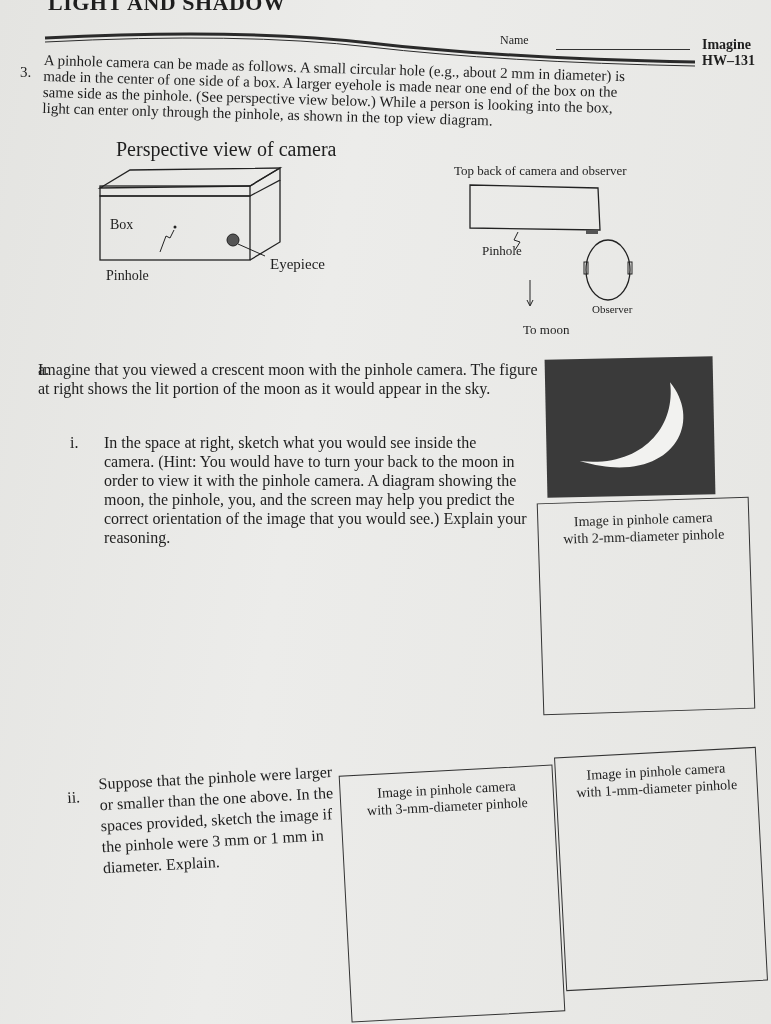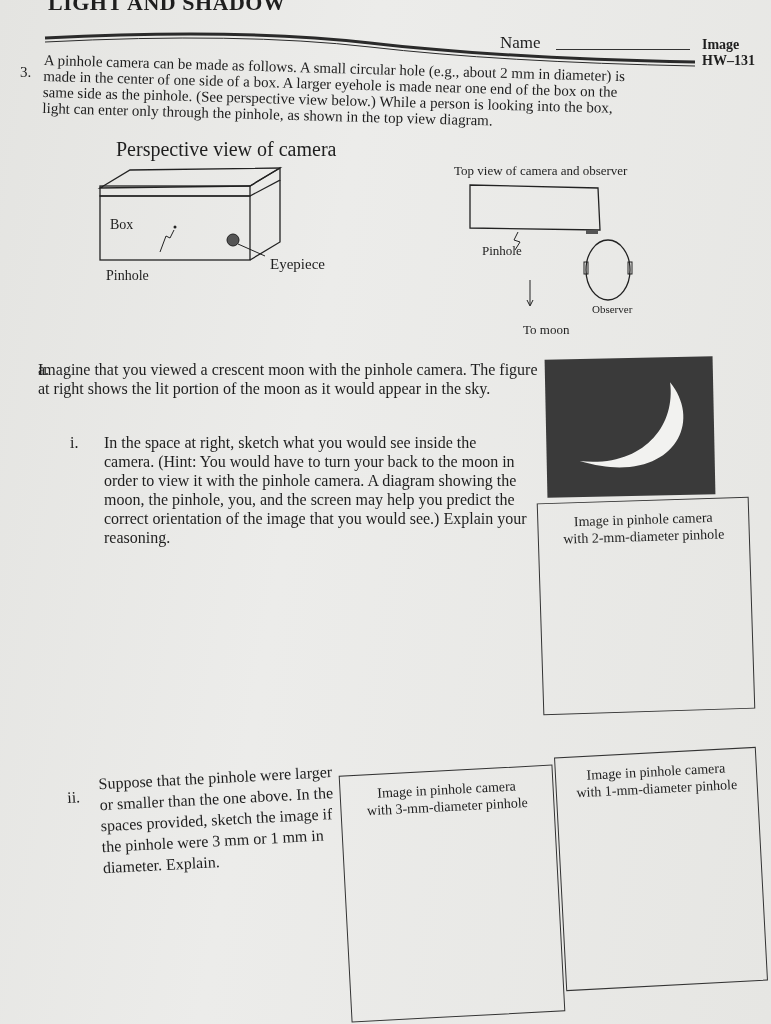--- a/index.html
+++ b/index.html
@@ -1,20 +1,20 @@
 <!DOCTYPE html>
 <html><head>
 <meta charset="utf-8">
 <style>
   html,body{margin:0;padding:0;}
   body{width:771px;height:1024px;overflow:hidden;background:#d9d9d6;font-family:"Liberation Serif","DejaVu Serif",serif;color:#1e1e1e;position:relative;}
   .page{position:absolute;left:0;top:0;width:771px;height:1024px;background:linear-gradient(100deg,#e4e4e1 0%,#ececea 40%,#e6e6e3 100%);}
   .abs{position:absolute;}
   .hdr{left:48px;top:-10px;font-size:22px;font-weight:bold;letter-spacing:0.5px;}
-  .name-lbl{left:500px;top:33px;font-size:17px;}
+  .name-lbl{left:500px;top:33px;font-size:12px;}
   .name-line{left:556px;top:49px;width:134px;border-bottom:1px solid #333;}
   .optics{left:702px;top:37px;font-size:14px;font-weight:bold;line-height:16px;text-align:left;}
   .num{left:20px;top:64px;font-size:15px;}
   .para{left:44px;top:52px;width:660px;font-size:15px;line-height:16px;transform:rotate(1.6deg);transform-origin:left top;}
   .para p{margin:0;white-space:nowrap;}
   .cap{font-size:20px;}
   .qa{left:38px;top:360px;width:500px;font-size:16px;line-height:19px;}
   .qa .lbl{position:absolute;left:0;top:0;}
   .qa .txt{}
   .qi{left:70px;top:433px;width:460px;font-size:16px;line-height:19px;}
@@ -38,21 +38,21 @@
   <div class="abs hdr">LIGHT AND SHADOW</div>
 
   <svg class="abs" style="left:40px;top:28px;" width="660" height="44">
     <path d="M5,10 Q200,0 330,15 T655,34" stroke="#2a2a2a" stroke-width="3" fill="none"></path>
     <path d="M5,14 Q200,4 330,19 T655,38" stroke="#2a2a2a" stroke-width="1" fill="none"></path>
   </svg>
 
   <div class="abs name-lbl">Name</div>
   <div class="abs name-line"></div>
   <div class="abs optics">
-    <div>Image</div>
+    <div>Imagine</div>
     <div>HW–131</div>
   </div>
 
   <div class="abs num">3.</div>
   <div class="abs para">
     <p>A pinhole camera can be made as follows.  A small circular hole (e.g., about 2 mm in diameter) is</p>
     <p>made in the center of one side of a box.  A larger eyehole is made near one end of the box on the</p>
     <p>same side as the pinhole.  (See perspective view below.)  While a person is looking into the box,</p>
     <p>light can enter only through the pinhole, as shown in the top view diagram.</p>
   </div>
@@ -66,21 +66,21 @@
     <polyline points="160,100 190,82 190,20" fill="none" stroke="#222" stroke-width="1.3"></polyline>
     <circle cx="85" cy="67" r="1.5" fill="#222"></circle>
     <path d="M84,70 L80,78 L76,76 L70,92" stroke="#222" fill="none"></path>
     <circle cx="143" cy="80" r="6" fill="#555" stroke="#222"></circle>
     <path d="M148,84 L175,96" stroke="#222" fill="none"></path>
   </svg>
   <div class="abs" style="left:110px;top:199px;font-size:14px;margin-top:18px;">Box</div>
   <div class="abs" style="left:106px;top:268px;font-size:14px;">Pinhole</div>
   <div class="abs" style="left:270px;top:256px;font-size:15px;">Eyepiece</div>
 
-  <div class="abs" style="left:454px;top:163px;font-size:13px;">Top view of camera and observer</div>
+  <div class="abs" style="left:454px;top:163px;font-size:13px;">Top back of camera and observer</div>
   <svg class="abs" style="left:460px;top:180px;" width="200" height="140">
     <polygon points="10,5 138,8 140,50 10,48" fill="none" stroke="#222" stroke-width="1.3"></polygon>
     <rect x="126" y="50" width="12" height="4" fill="#555"></rect>
     <path d="M58,52 L54,60 L60,62 L55,70" stroke="#222" fill="none"></path>
     <ellipse cx="148" cy="90" rx="22" ry="30" fill="none" stroke="#222" stroke-width="1.3"></ellipse>
     <rect x="124" y="82" width="4" height="12" fill="none" stroke="#222"></rect>
     <rect x="168" y="82" width="4" height="12" fill="none" stroke="#222"></rect>
     <path d="M70,100 L70,125" stroke="#222"></path>
     <path d="M67,120 L70,126 L73,120" stroke="#222" fill="none"></path>
   </svg>

